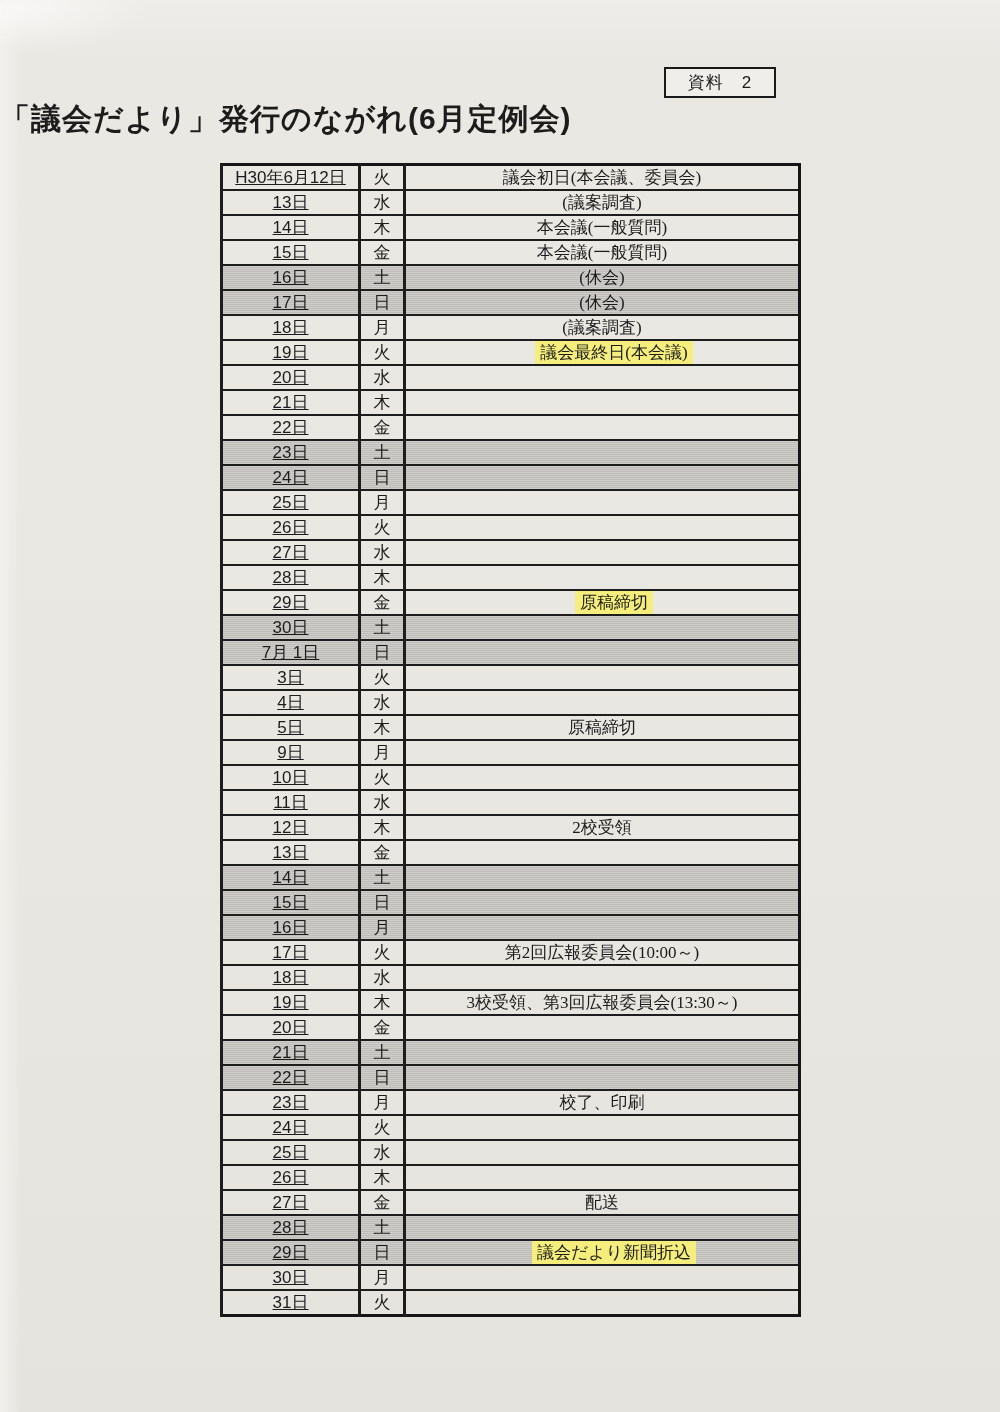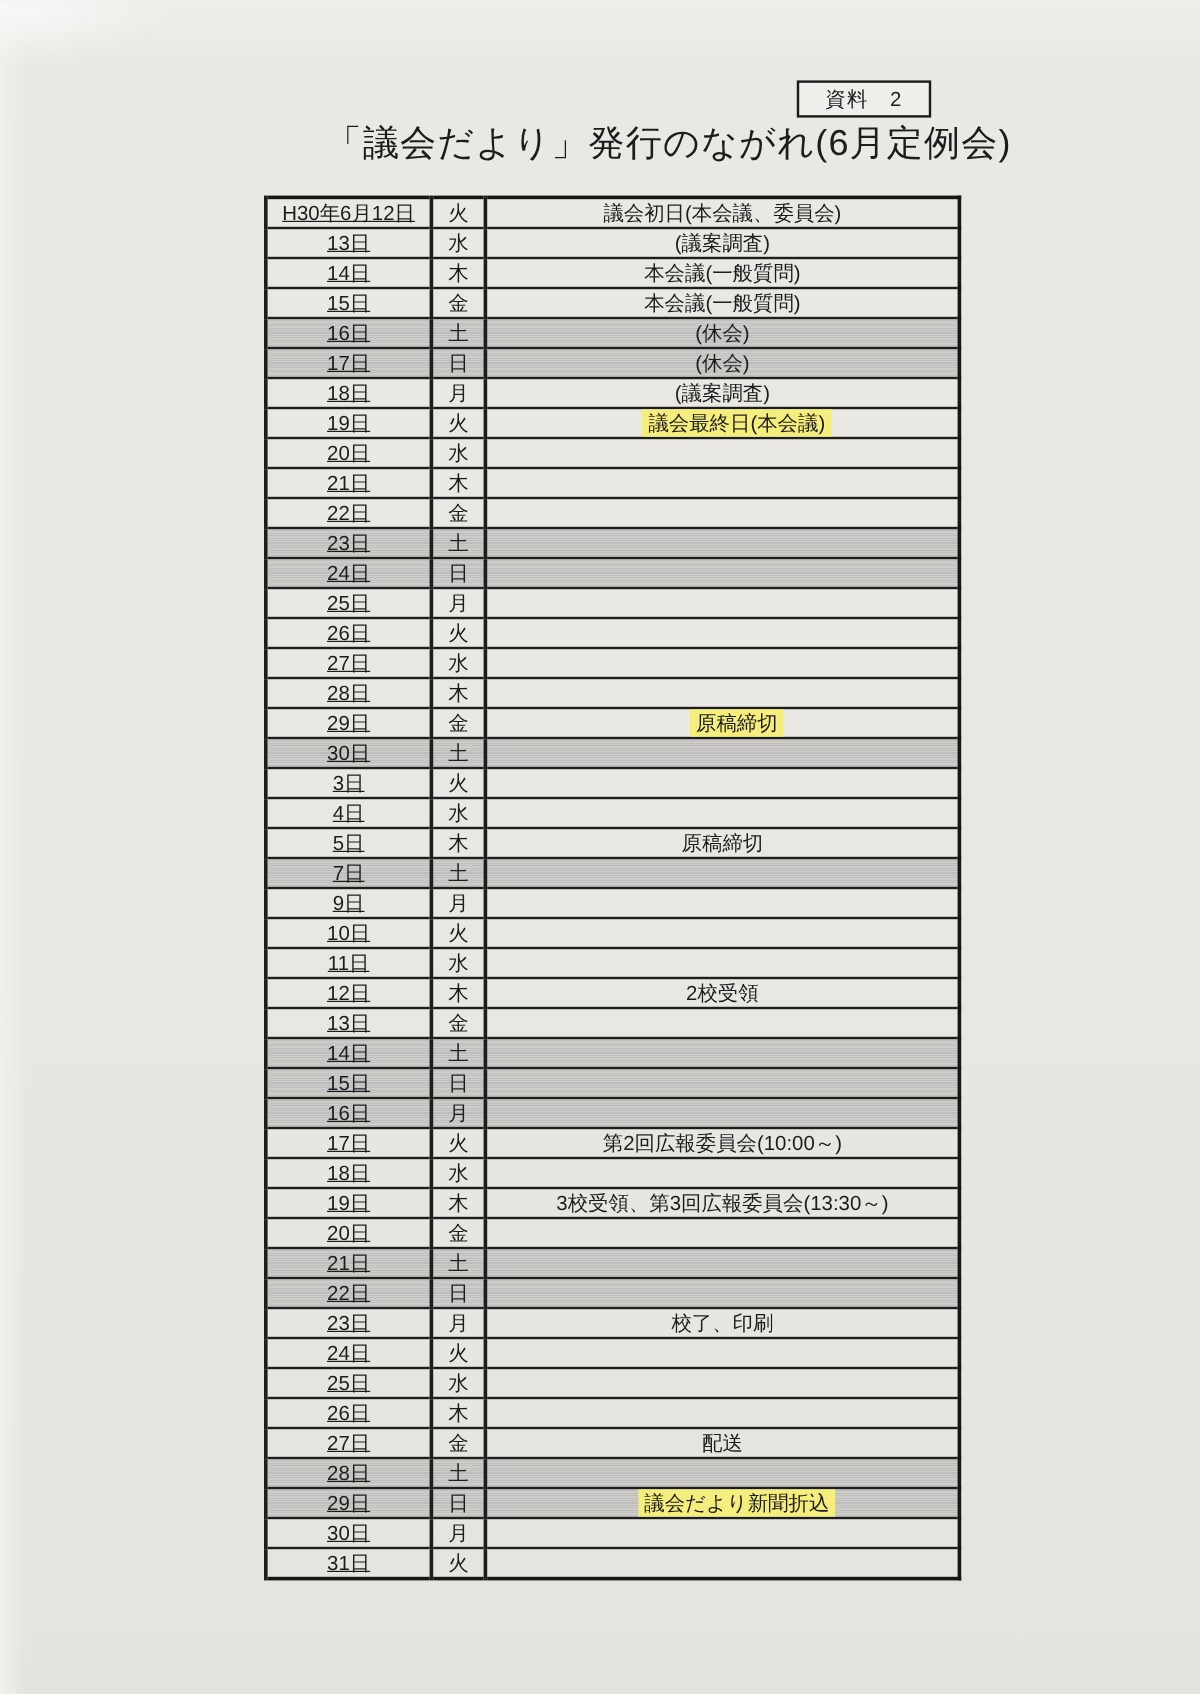--- a/index.html
+++ b/index.html
@@ -40,23 +40,23 @@
     border:2px solid #1a1a1a;
     background:rgba(255,255,255,.25);
     display:flex;align-items:center;justify-content:center;
     font-size:17px;
     letter-spacing:1px;
   }
   .title{
     position:absolute;
     left:0;top:99px;
     width:843px;
-    text-align:right;
+    text-align:left;
     font-size:30px;
-    font-weight:400;
+    font-weight:700;
     letter-spacing:1px;
   }
   table.schedule{
     position:absolute;
     left:220px;top:163px;
     width:578px;
     border-collapse:collapse;
     table-layout:fixed;
     font-size:17px;
   }
@@ -75,21 +75,21 @@
   }
   table.schedule td:first-child{border-left-width:3px;}
   td.c-date{text-align:center;padding-right:7px;text-decoration:underline;}
   td.c-day{text-align:center;padding:0;}
   td.c-event{text-align:center;}
   tr.shaded td{
     background:
       repeating-linear-gradient(0deg, rgba(255,255,255,.10) 0 1px, rgba(0,0,0,.05) 1px 2px),
       var(--shade);
   }
-  .event-text{display:inline-block;line-height:21px;}
+  .event-text{display:inline-block;line-height:21px;font-family:Liberation Serif, serif;}
   .event-text.hl{
     background:var(--hl);
     padding:0 4px;
     box-shadow:0 0 0 1px var(--hl);
     margin-left:24px;
   }
 </style>
 </head>
 <body>
 
@@ -232,46 +232,46 @@
         <span class="event-text hl">原稿締切</span>
       </td>
     </tr>
         <tr class="shaded">
       <td class="c-date">30日</td>
       <td class="c-day">土</td>
       <td class="c-event">
         <span class="event-text"></span>
       </td>
     </tr>
+        <tr class="shaded">
+      <td class="c-date">7月 1日</td>
+      <td class="c-day">日</td>
+      <td class="c-event">
+        <span class="event-text"></span>
+      </td>
+    </tr>
         <tr>
       <td class="c-date">3日</td>
       <td class="c-day">火</td>
       <td class="c-event">
         <span class="event-text"></span>
       </td>
     </tr>
         <tr>
       <td class="c-date">4日</td>
       <td class="c-day">水</td>
       <td class="c-event">
         <span class="event-text"></span>
       </td>
     </tr>
         <tr>
       <td class="c-date">5日</td>
       <td class="c-day">木</td>
       <td class="c-event">
         <span class="event-text">原稿締切</span>
-      </td>
-    </tr>
-        <tr class="shaded">
-      <td class="c-date">7日</td>
-      <td class="c-day">土</td>
-      <td class="c-event">
-        <span class="event-text"></span>
       </td>
     </tr>
         <tr>
       <td class="c-date">9日</td>
       <td class="c-day">月</td>
       <td class="c-event">
         <span class="event-text"></span>
       </td>
     </tr>
         <tr>

